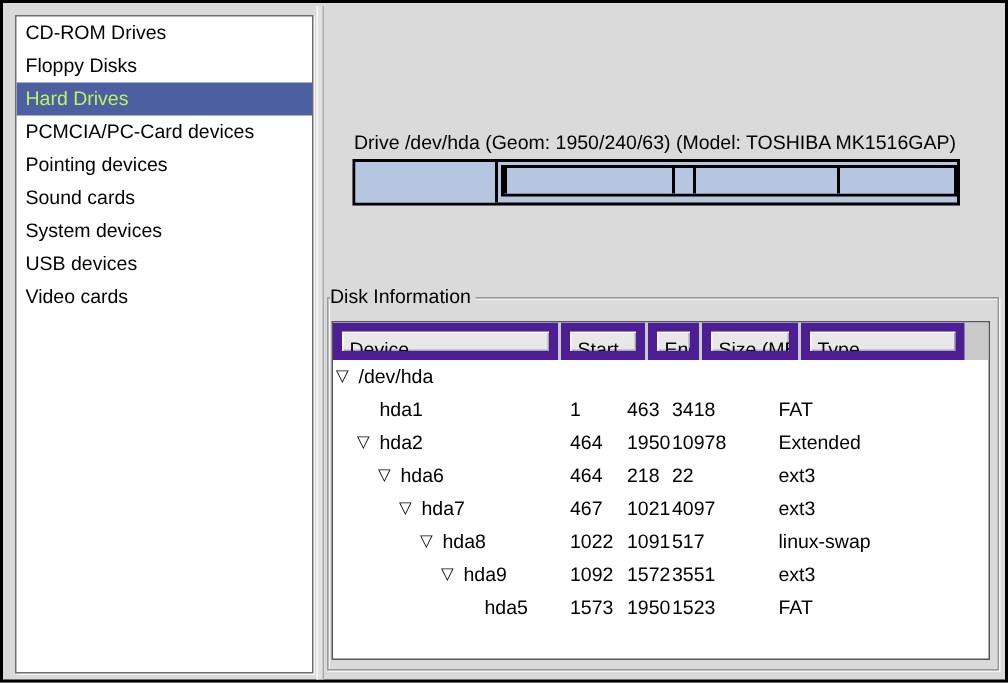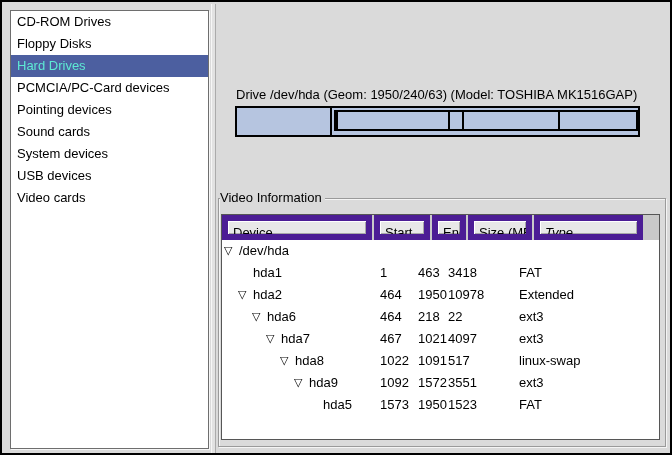--- a/index.html
+++ b/index.html
@@ -118,21 +118,21 @@
     line-height: 23px;
     padding-left: 5px;
     background: #e8e8e8;
     border: 6px solid #4c1d95;
     box-shadow: inset 1px 1px 0 #fff, inset -1px -1px 0 #a8a8a8;
     margin-right: 2px;
     white-space: nowrap;
     overflow: hidden;
     cursor: default;
   }
-  .hcell:last-child { margin-right: 16px; font-style: italic; }
+  .hcell:last-child { margin-right: 16px; }
   .c-device { width: 150px; }
   .c-start  { width: 56px; text-decoration: underline; }
   .c-end    { width: 34px; text-decoration: underline; }
   .c-size   { width: 64px; }
   .c-type   { flex: 1; }
 
   .table-row { display: flex; height: 22px; line-height: 22px; }
   .cell { white-space: nowrap; overflow: hidden; }
   .cell.b-device { width: 152px; display: flex; align-items: center; }
   .cell.b-start  { width: 38px; padding-left: 6px; }
@@ -160,21 +160,21 @@
 
   <div class="sidebar-list">
   <div class="sidebar-item">
     <span class="sidebar-item-label">CD-ROM Drives</span>
   </div>
 
   <div class="sidebar-item">
     <span class="sidebar-item-label">Floppy Disks</span>
   </div>
 
-  <div class="sidebar-item selected" style="background: rgb(76, 95, 160); color: #5eead4;">
+  <div class="sidebar-item selected" style="background: rgb(76, 95, 160); color: #bef264;">
     <span class="sidebar-item-label">Hard Drives</span>
   </div>
 
   <div class="sidebar-item">
     <span class="sidebar-item-label">PCMCIA/PC-Card devices</span>
   </div>
 
   <div class="sidebar-item">
     <span class="sidebar-item-label">Pointing devices</span>
   </div>
@@ -207,21 +207,21 @@
           <div class="part-logical" style="width: 0.2%; background: rgb(182, 197, 224);"></div>
           <div class="part-logical" style="width: 37.32%; background: rgb(182, 197, 224);"></div>
           <div class="part-logical" style="width: 4.71%; background: rgb(182, 197, 224);"></div>
           <div class="part-logical" style="width: 32.35%; background: rgb(182, 197, 224);"></div>
           <div class="part-logical" style="width: 25.42%; background: rgb(182, 197, 224);"></div>
         </div>
       </div>
     </div>
 
   <div class="group-frame"></div>
-  <div class="group-label">Video Information</div>
+  <div class="group-label">Disk Information</div>
 
   <div class="disk-table">
     <div class="table-header">
   <div class="hcell c-device">Device</div>
 
   <div class="hcell c-start">Start</div>
 
   <div class="hcell c-end">End</div>
 
   <div class="hcell c-size">Size (MB)</div>

